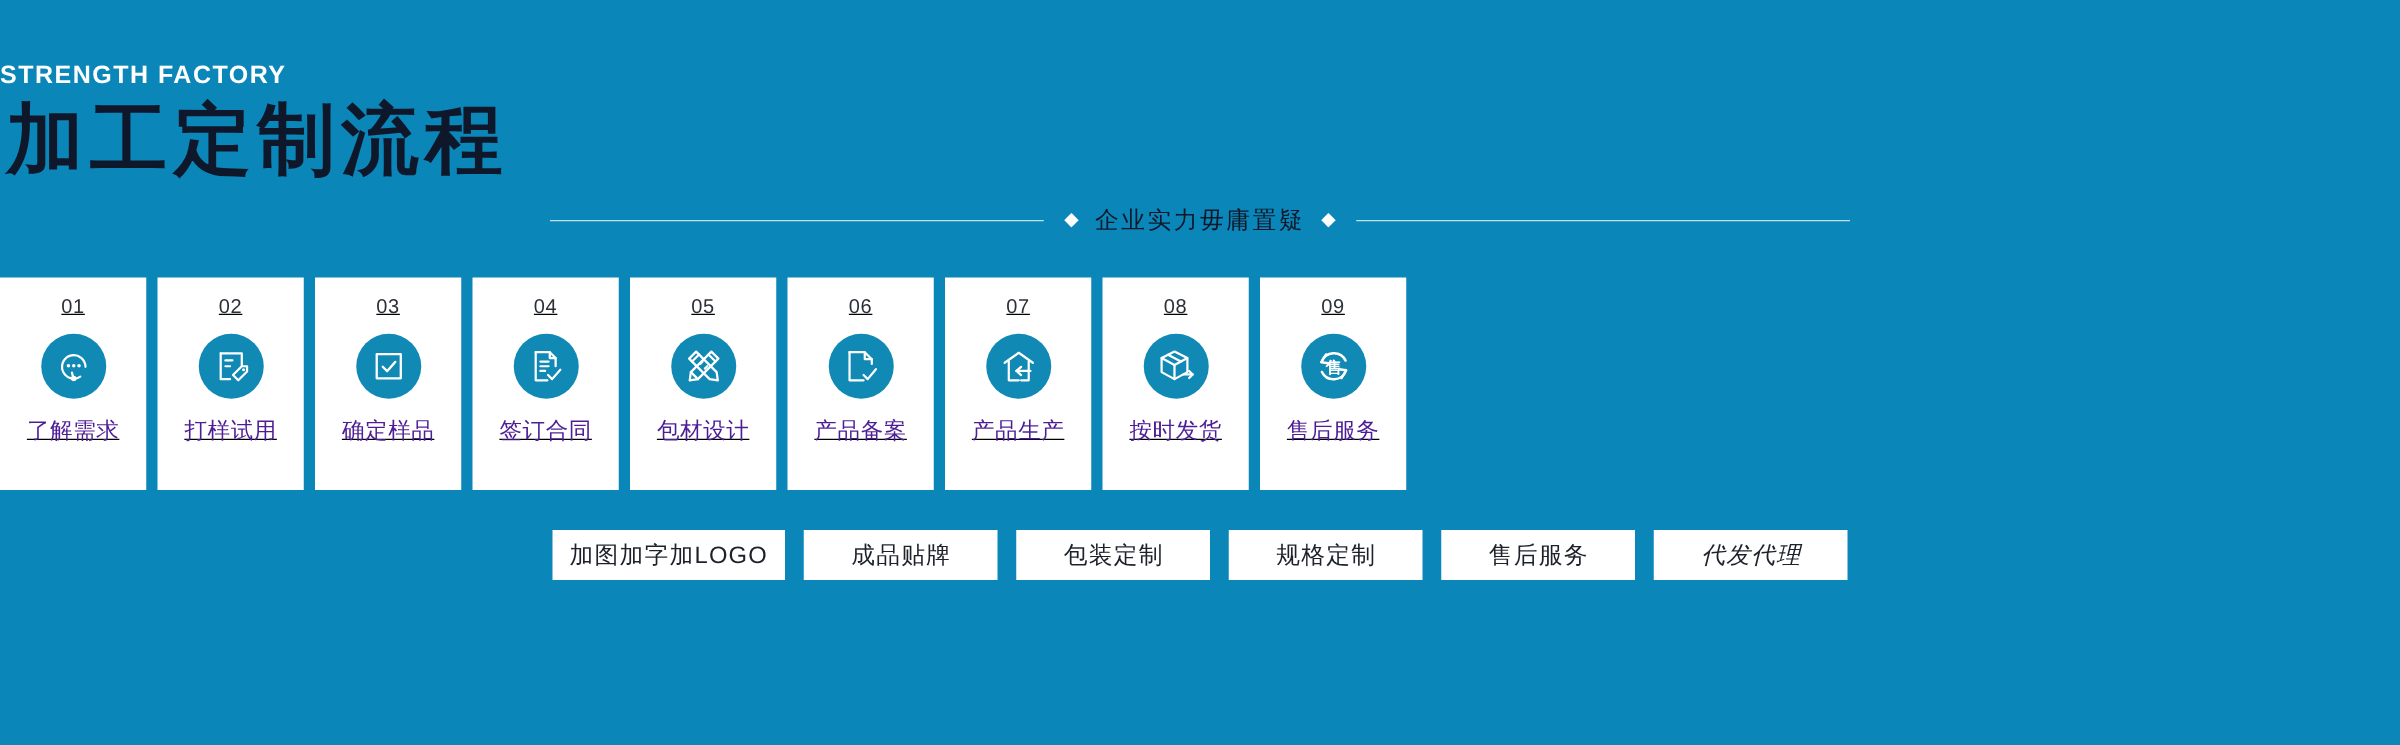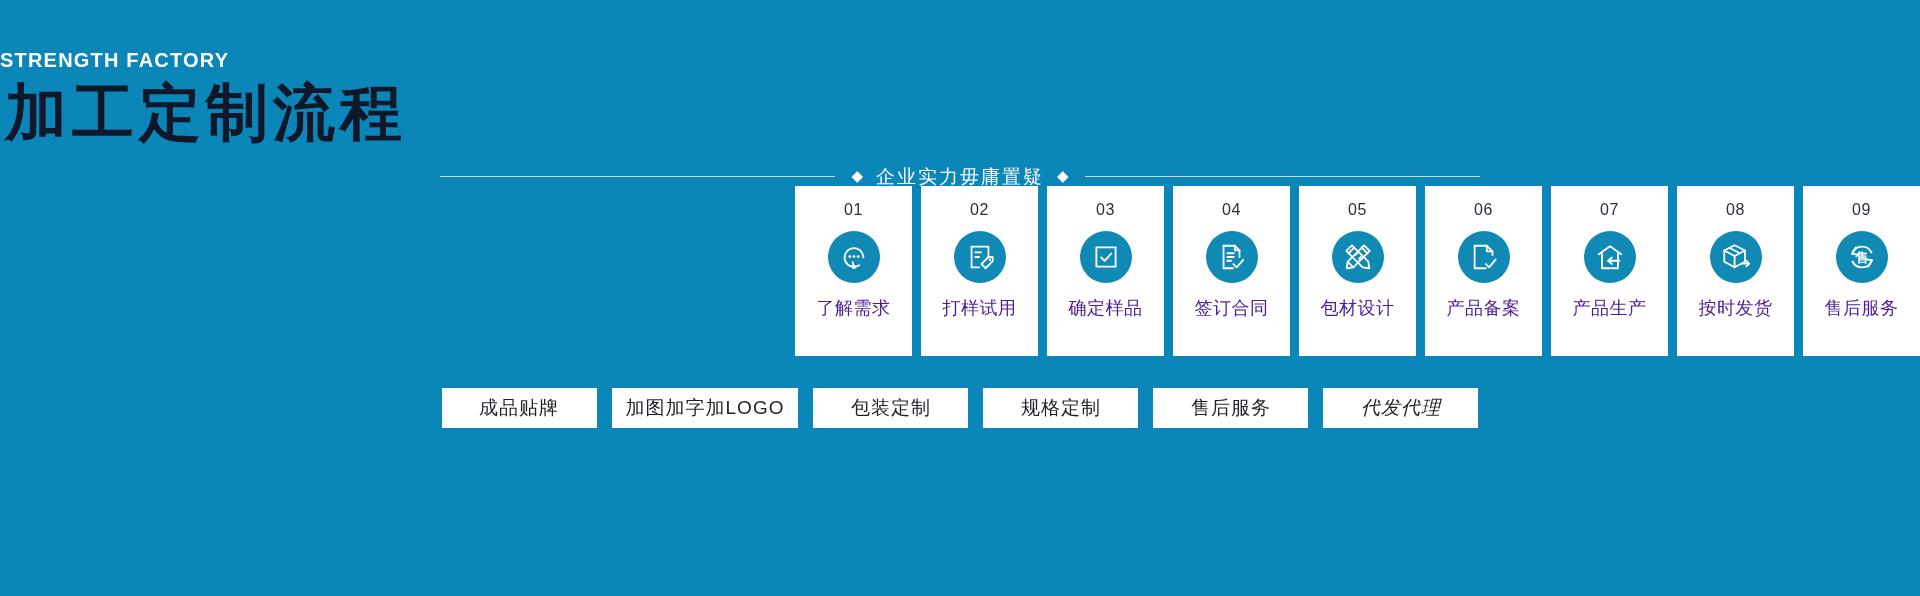--- a/index.html
+++ b/index.html
@@ -67,31 +67,33 @@
     padding: 0 16px;
     white-space: nowrap;
   }
   .diamond {
     color: #ffffff;
     font-size: 15px;
     line-height: 1;
     transform: translateY(-1px);
   }
   .rule-text {
-    color: #ffffff;
+    color: #0f172a;
     font-size: 19px;
     letter-spacing: 2px;
     line-height: 1;
   }
 
   
   .steps {
     display: flex;
-    justify-content: flex-end;
+    justify-content: flex-start;
     gap: 0;
+    margin-top: 36px;
+    text-decoration: underline;
   }
   .step-card {
     width: 117px;
     height: 170px;
     background: #ffffff;
     margin-right: 9px;
     display: flex;
     flex-direction: column;
     align-items: center;
     box-sizing: border-box;
@@ -293,21 +295,21 @@
           <path d="M22.2 25.5 L26 19.2 L20.2 18.4"></path>
           <text x="16" y="21" font-family="'DejaVu Sans', sans-serif" font-size="13" font-weight="bold" fill="#ffffff" stroke="none" text-anchor="middle">售</text>
         </svg>
       </div>
       <div class="step-label">售后服务</div>
     </div>
 
   </div>
 
   <div class="tags">
+    <div class="tag">加图加字加LOGO</div>
     <div class="tag">成品贴牌</div>
-    <div class="tag">加图加字加LOGO</div>
     <div class="tag">包装定制</div>
     <div class="tag">规格定制</div>
     <div class="tag">售后服务</div>
     <div class="tag">代发代理</div>
   </div>
 
 </div>
 
 </body></html>

